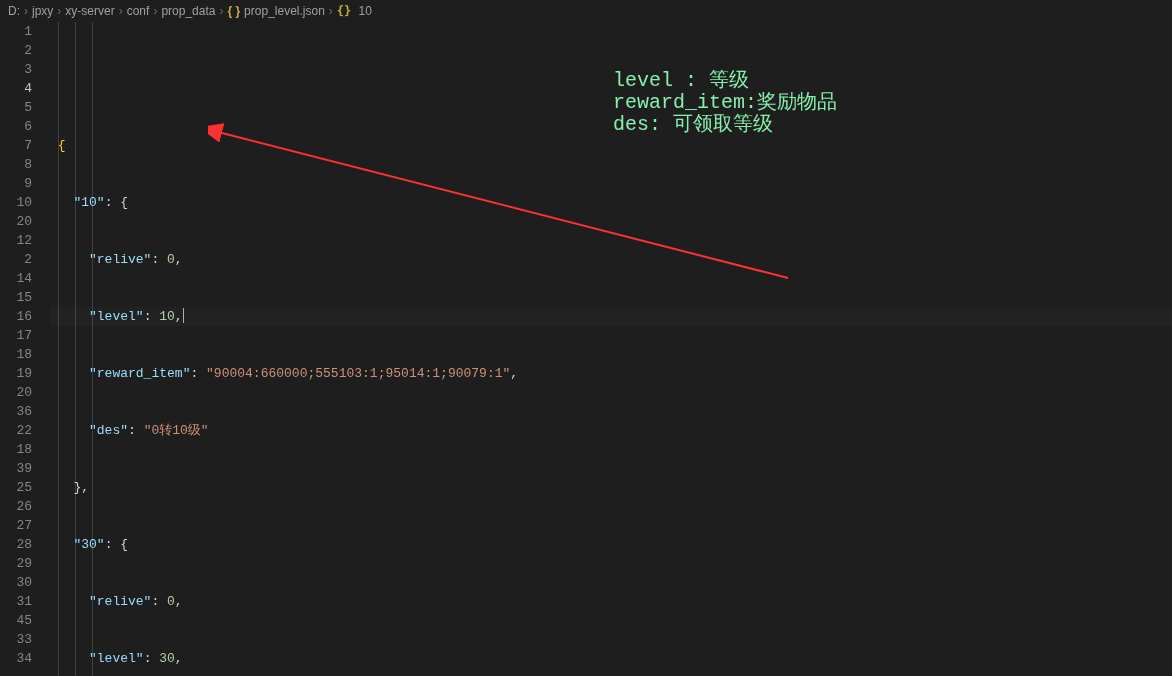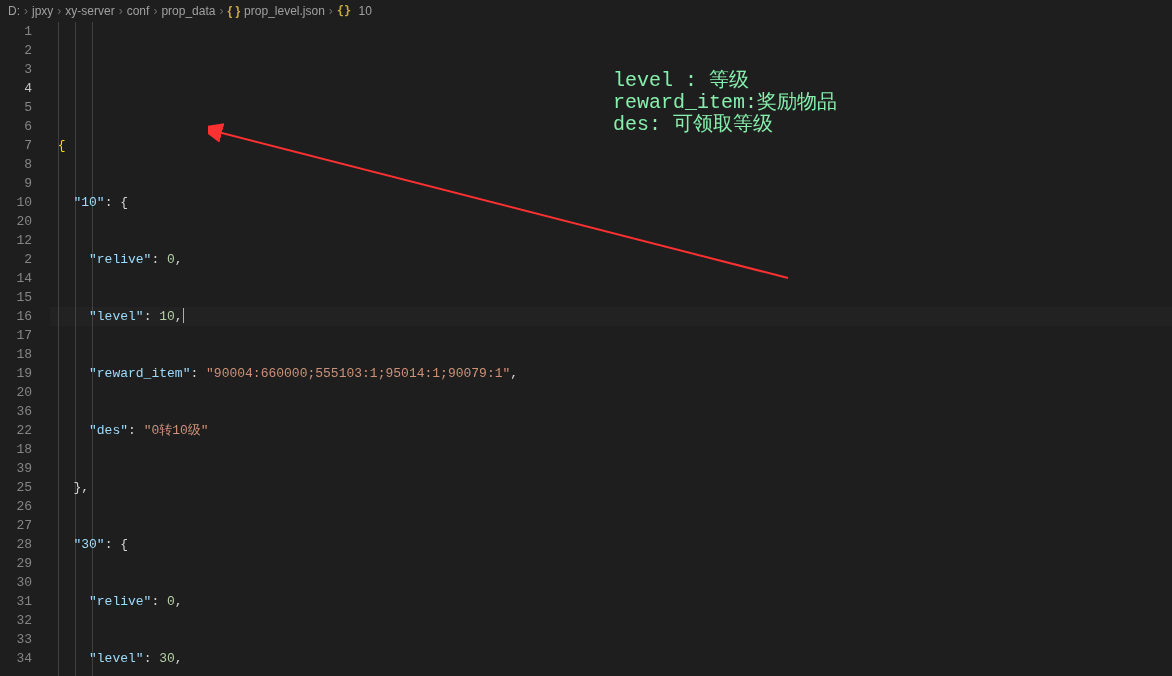--- a/index.html
+++ b/index.html
@@ -151,21 +151,21 @@
     <div class="ln">22</div>
     <div class="ln">18</div>
     <div class="ln">39</div>
     <div class="ln">25</div>
     <div class="ln">26</div>
     <div class="ln">27</div>
     <div class="ln">28</div>
     <div class="ln">29</div>
     <div class="ln">30</div>
     <div class="ln">31</div>
-    <div class="ln">32</div>
+    <div class="ln">45</div>
     <div class="ln">33</div>
     <div class="ln">34</div>
   </div>
 
   <div class="code">
     <div class="indent-guide ig1"></div>
     <div class="indent-guide ig2"></div>
     <div class="indent-guide ig3"></div>
 
     <div class="line"> <span class="y">{</span></div>

